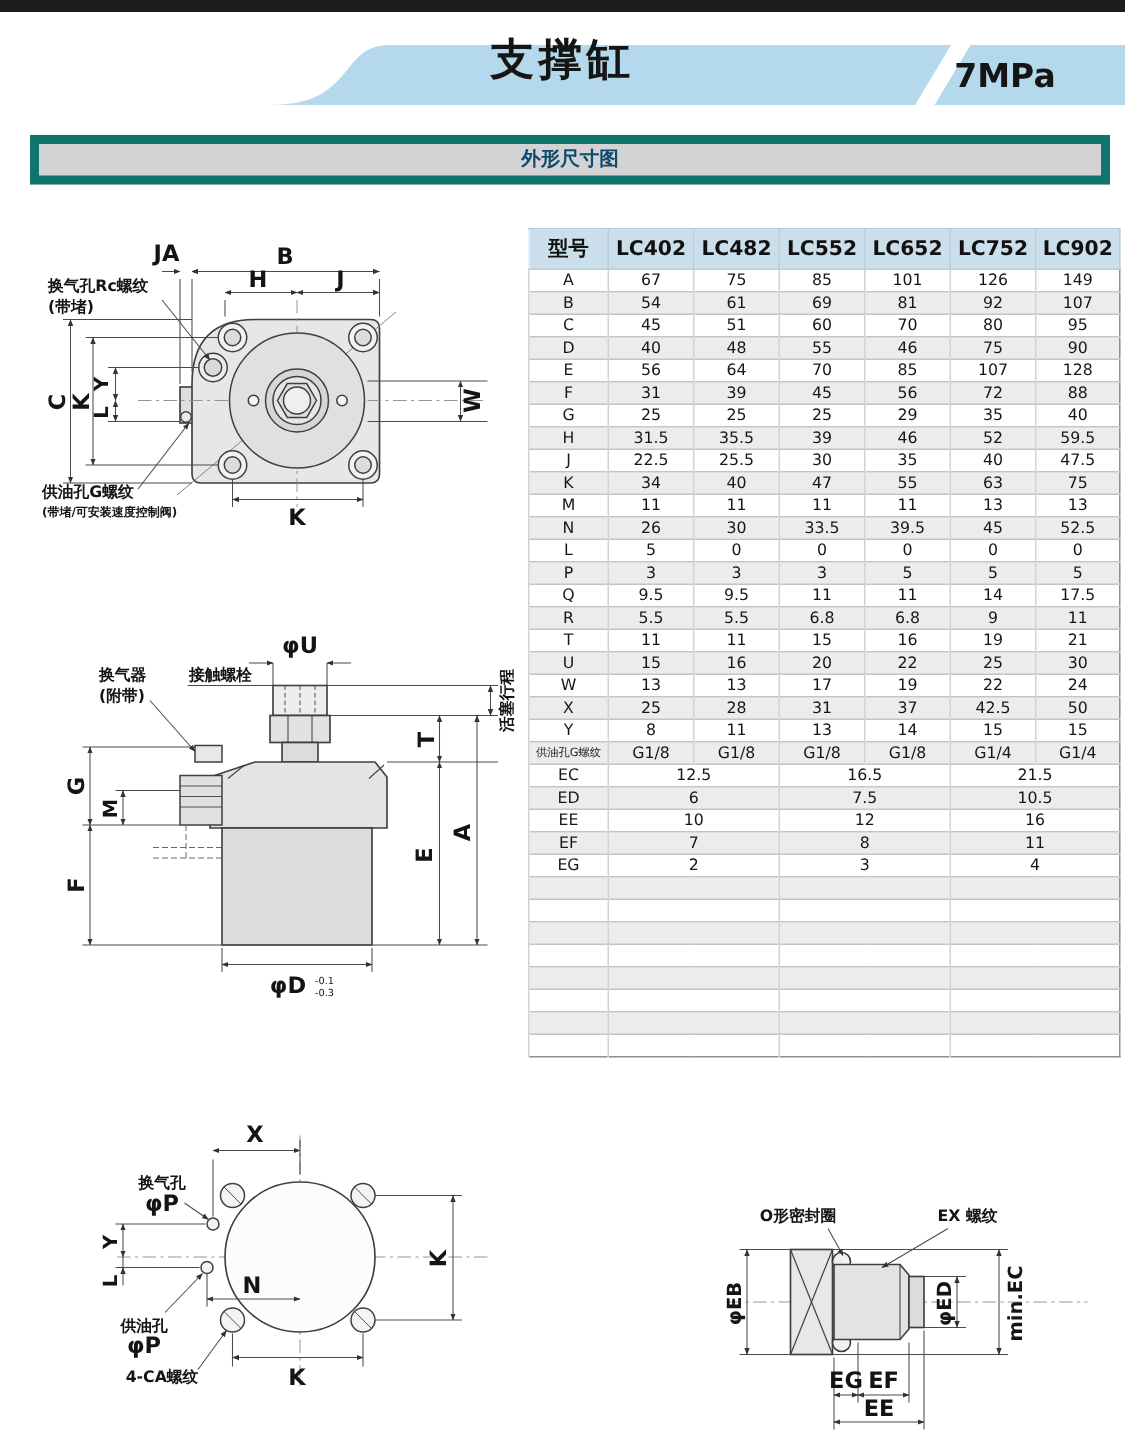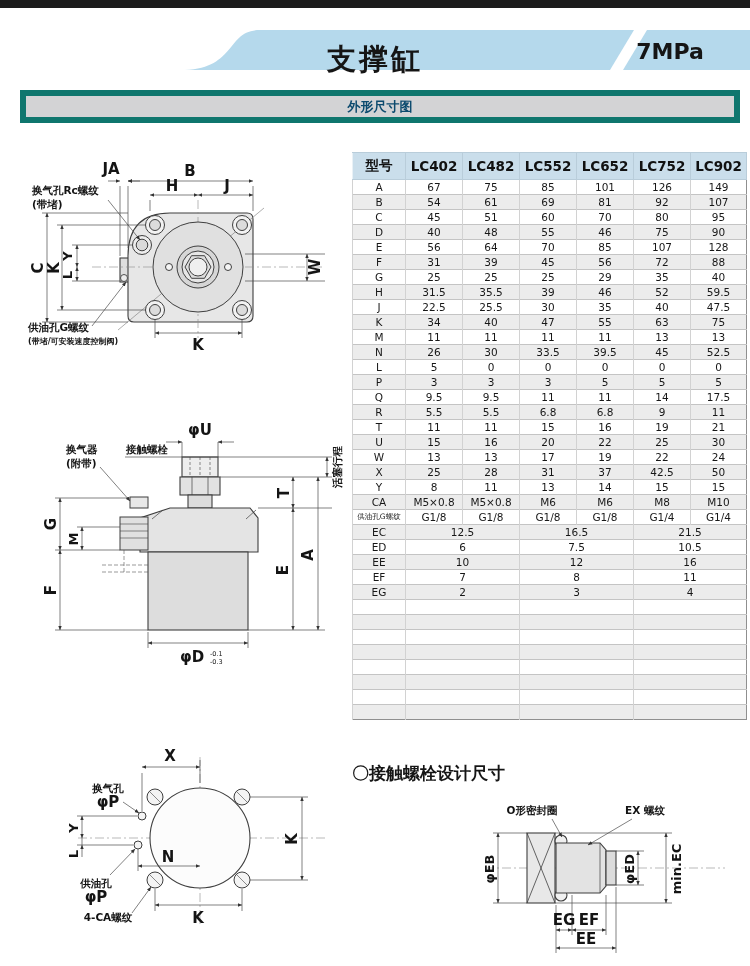--- a/index.html
+++ b/index.html
@@ -3,21 +3,21 @@
 <meta charset="utf-8">
 <style>
   html,body{margin:0;padding:0;background:#fff;}
   #page{position:relative;width:750px;height:966px;background:#ffffff;overflow:hidden;
         font-family:"DejaVu Sans","Liberation Sans",sans-serif;color:#111;}
   .abs{position:absolute;}
   
   #top-bar{left:0;top:0;width:750px;height:8px;background:#1c1c1c;}
   
   #band-svg{left:0;top:30px;}
-  #page-title{left:270px;top:42px;width:210px;height:34px;line-height:34px;text-align:center;
+  #page-title{left:270px;top:22px;width:210px;height:34px;line-height:34px;text-align:center;
               font-size:29px;font-weight:bold;letter-spacing:3px;color:#151515;}
   #pressure{left:620px;top:38px;width:100px;height:28px;line-height:28px;text-align:center;
             font-size:22px;font-weight:bold;color:#151515;}
   
   #section-bar{left:20px;top:90px;width:708px;height:21px;background:#d3d3d5;border:6px solid #0f766e;
                text-align:center;font-size:13px;font-weight:bold;line-height:21px;color:#0c4a6e;}
   
   #tbl-wrap{left:352px;top:152px;width:395px;}
   table{border-collapse:collapse;table-layout:fixed;width:394px;border:1.5px solid #8f8f8f;padding-left:16px;}
   thead th{height:26px;background:#cadeeb;font-size:13.5px;font-weight:bold;text-align:center;
@@ -268,21 +268,20 @@
     <text x="148" y="117" class="dimtxt" text-anchor="middle">N</text>
     <text x="274" y="97" class="dimtxt" text-anchor="middle" transform="rotate(-90 274 94)">K</text>
     <text x="178" y="178" class="dimtxt" text-anchor="middle">K</text>
     <text x="88" y="47" class="note" text-anchor="middle">换气孔</text>
     <text x="88" y="62" class="dimtxt" text-anchor="middle">φP</text>
     <text x="76" y="142" class="note" text-anchor="middle">供油孔</text>
     <text x="76" y="157" class="dimtxt" text-anchor="middle">φP</text>
     <text x="88" y="176" class="note" text-anchor="middle">4-CA螺纹</text>
   </svg>
 
-  <div class="abs" id="bolt-title">〇接触螺栓设计尺寸</div>
   <svg class="abs" style="left:460px;top:795px" width="290" height="170" viewBox="0 0 290 170">
     <line x1="25" y1="73" x2="265" y2="73" stroke="#8a8a8a" stroke-width="0.6" stroke-dasharray="9 3 2 3"></line>
     <g stroke="#3f3f3f" stroke-width="1.1">
       <rect x="67" y="38" width="28" height="70" fill="#e8e8e8"></rect>
       <line x1="67" y1="38" x2="95" y2="108" stroke-width="0.8"></line>
       <line x1="67" y1="108" x2="95" y2="38" stroke-width="0.8"></line>
       <circle cx="101" cy="46" r="6" fill="#f0f0f0"></circle>
       <circle cx="101" cy="100" r="6" fill="#f0f0f0"></circle>
       <path d="M96,48 L140,48 L146,55 L146,91 L140,98 L96,98 Z" fill="#e3e3e3"></path>
       <line x1="140" y1="48" x2="140" y2="98" stroke-width="0.7"></line>
@@ -524,29 +523,20 @@
           <tr>
             <th class="rowlbl">Y</th>
             <td>8</td>
             <td>11</td>
             <td>13</td>
             <td>14</td>
             <td>15</td>
             <td>15</td>
           </tr>
           <tr>
-            <th class="rowlbl">CA</th>
-            <td>M5×0.8</td>
-            <td>M5×0.8</td>
-            <td>M6</td>
-            <td>M6</td>
-            <td>M8</td>
-            <td>M10</td>
-          </tr>
-          <tr>
             <th class="rowlbl tiny">供油孔G螺纹</th>
             <td>G1/8</td>
             <td>G1/8</td>
             <td>G1/8</td>
             <td>G1/8</td>
             <td>G1/4</td>
             <td>G1/4</td>
           </tr>
           <tr>
             <th class="rowlbl">EC</th>

